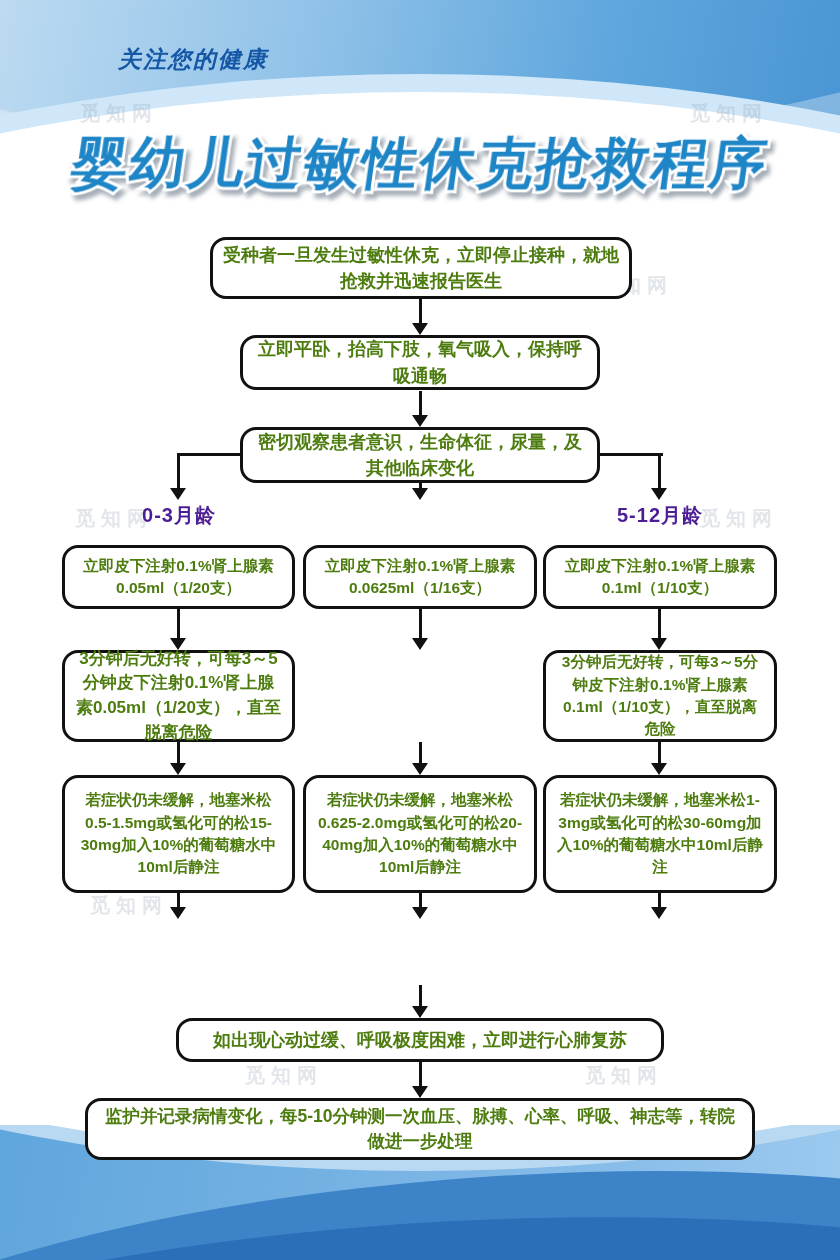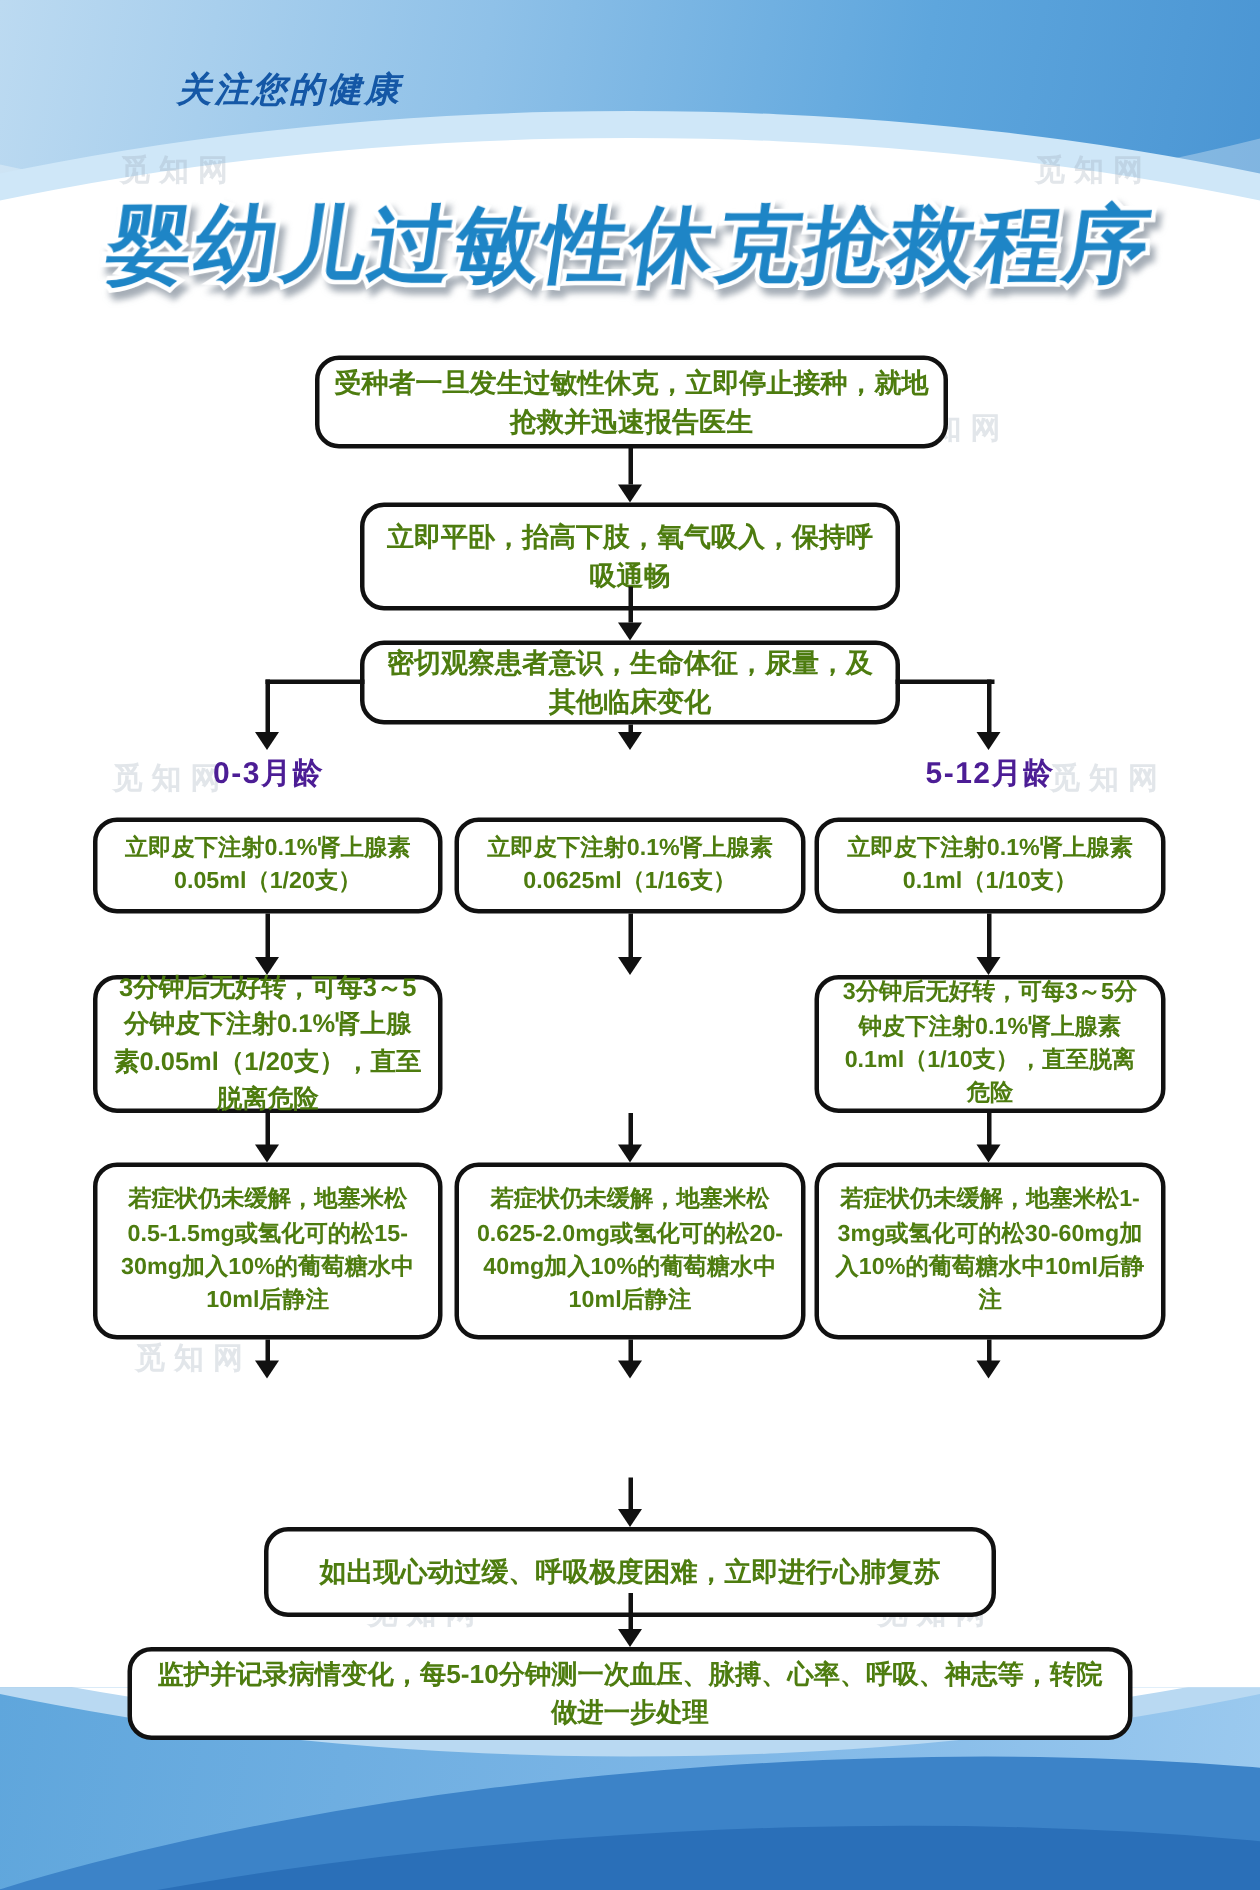--- a/index.html
+++ b/index.html
@@ -81,21 +81,21 @@
 
   <div class="slogan">
     <div>关注您的健康</div>
   </div>
   <div class="title">婴幼儿过敏性休克抢救程序</div>
 
   <div class="fbox" style="left:210px;top:237px;width:422px;height:62px;font-size:18px">受种者一旦发生过敏性休克，立即停止接种，就地抢救并迅速报告医生</div>
   <div class="vl" style="left:419px;top:297px;height:26px"></div>
   <div class="ah" style="left:412px;top:323px"></div>
 
-  <div class="fbox" style="left:240px;top:335px;width:360px;height:72px;font-size:18px">立即平卧，抬高下肢，氧气吸入，保持呼吸通畅</div>
+  <div class="fbox" style="left:240px;top:335px;width:360px;height:55px;font-size:18px">立即平卧，抬高下肢，氧气吸入，保持呼吸通畅</div>
   <div class="vl" style="left:419px;top:391px;height:24px"></div>
   <div class="ah" style="left:412px;top:415px"></div>
 
   <div class="fbox" style="left:240px;top:427px;width:360px;height:56px;font-size:18px">密切观察患者意识，生命体征，尿量，及其他临床变化</div>
 
   <div class="hl" style="left:177px;top:453px;width:66px"></div>
   <div class="hl" style="left:597px;top:453px;width:66px"></div>
   <div class="vl" style="left:177px;top:453px;height:37px"></div>
   <div class="ah" style="left:170px;top:488px"></div>
   <div class="vl" style="left:658px;top:453px;height:37px"></div>
@@ -134,19 +134,19 @@
   <div class="vl" style="left:177px;top:893px;height:15px"></div>
   <div class="ah" style="left:170px;top:907px"></div>
   <div class="vl" style="left:419px;top:893px;height:15px"></div>
   <div class="ah" style="left:412px;top:907px"></div>
   <div class="vl" style="left:658px;top:893px;height:15px"></div>
   <div class="ah" style="left:651px;top:907px"></div>
 
   <div class="vl" style="left:419px;top:985px;height:22px"></div>
   <div class="ah" style="left:412px;top:1006px"></div>
 
-  <div class="fbox" style="left:176px;top:1018px;width:488px;height:60px;font-size:18px">如出现心动过缓、呼吸极度困难，立即进行心肺复苏</div>
+  <div class="fbox" style="left:176px;top:1018px;width:488px;height:44px;font-size:18px">如出现心动过缓、呼吸极度困难，立即进行心肺复苏</div>
   <div class="vl" style="left:419px;top:1062px;height:25px"></div>
   <div class="ah" style="left:412px;top:1086px"></div>
 
   <div class="fbox" style="left:85px;top:1098px;width:670px;height:62px;font-size:17.5px">监护并记录病情变化，每5-10分钟测一次血压、脉搏、心率、呼吸、神志等，转院做进一步处理</div>
 
 </div>
 
 </body></html>

